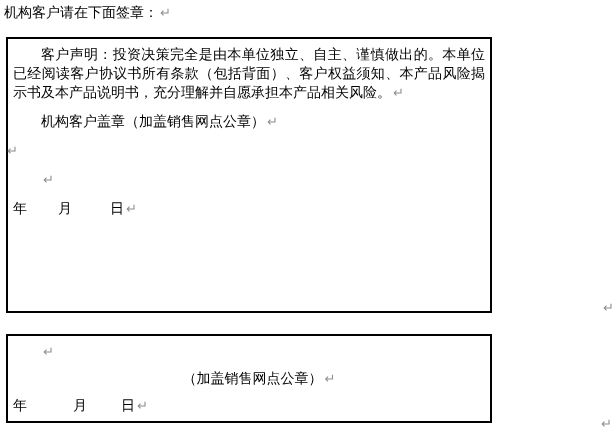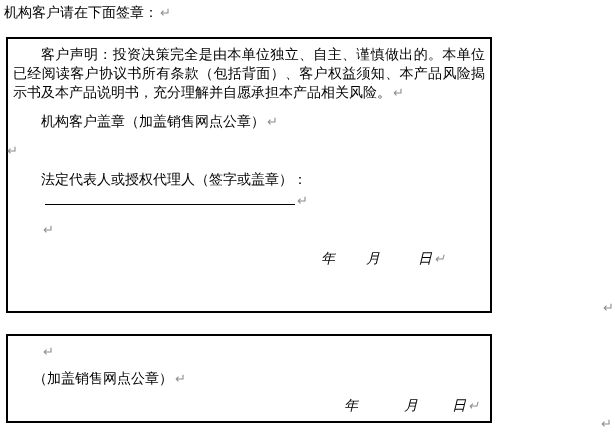--- a/index.html
+++ b/index.html
@@ -25,34 +25,34 @@
     padding:6px 5px 0 5px;
     background:var(--bg-color);
   }
   .box1{top:37px;height:276px;}
   .box2{top:334px;height:89px;}
   .statement{text-indent:28px;text-align:justify;}
   .indent{padding-left:28px;}
   .mt{margin-top:10px;}
   .mt8{margin-top:8px;}
   .hang{margin-left:-8px;padding-left:0;}
-  .branch{padding-left:20px;}
+  .branch{padding-left:20px;text-align:center;}
   .mark{
     color:var(--mark-color);
     font-size:13px;
     margin-left:2px;
   }
   .sig-line{
     display:inline-block;
     width:250px;height:15px;
     border-bottom:1px solid var(--border-color);
     vertical-align:baseline;
     margin-left:4px;
   }
-  .date-line{text-align:right;white-space:nowrap;font-style:italic;}
+  .date-line{text-align:left;white-space:nowrap;}
   .date1{margin-top:10px;padding-right:40px;}
   .date2{margin-top:8px;padding-right:6px;}
   .date1 .gap-month{margin-left:31px;}
   .date1 .gap-day{margin-left:38px;}
   .date2 .gap-month{margin-left:46px;}
   .date2 .gap-day{margin-left:34px;}
   .outside-mark{position:absolute;}
   .outside-mark.m1{left:601px;top:300px;}
   .outside-mark.m2{left:599px;top:416px;}
 </style>
@@ -63,21 +63,20 @@
 
   <p class="doc-title"><span>机构客户请在下面签章：</span><span class="mark">↵</span></p>
 
   <div class="box box1">
     <p class="statement"><span>客户声明：投资决策完全是由本单位独立、自主、谨慎做出的。本单位已经阅读客户协议书所有条款（包括背面）、客户权益须知、本产品风险揭示书及本产品说明书，充分理解并自愿承担本产品相关风险。</span><span class="mark">↵</span></p>
 
     <p class="indent mt"><span>机构客户盖章（加盖销售网点公章）</span><span class="mark">↵</span></p>
 
     <p class="mt hang"><span class="mark">↵</span></p>
 
-    <p class="indent mt"><span>法定代表人或授权代理人（签字或盖章）：</span><span class="sig-line"></span><span class="mark">↵</span></p>
 
     <p class="indent mt"><span class="mark">↵</span></p>
 
     <p class="date-line date1"><span>年</span><span class="gap-month">月</span><span class="gap-day">日</span><span class="mark">↵</span></p>
   </div>
 
   <span class="mark outside-mark m1">↵</span>
 
   <div class="box box2">
     <p class="indent"><span class="mark">↵</span></p>

